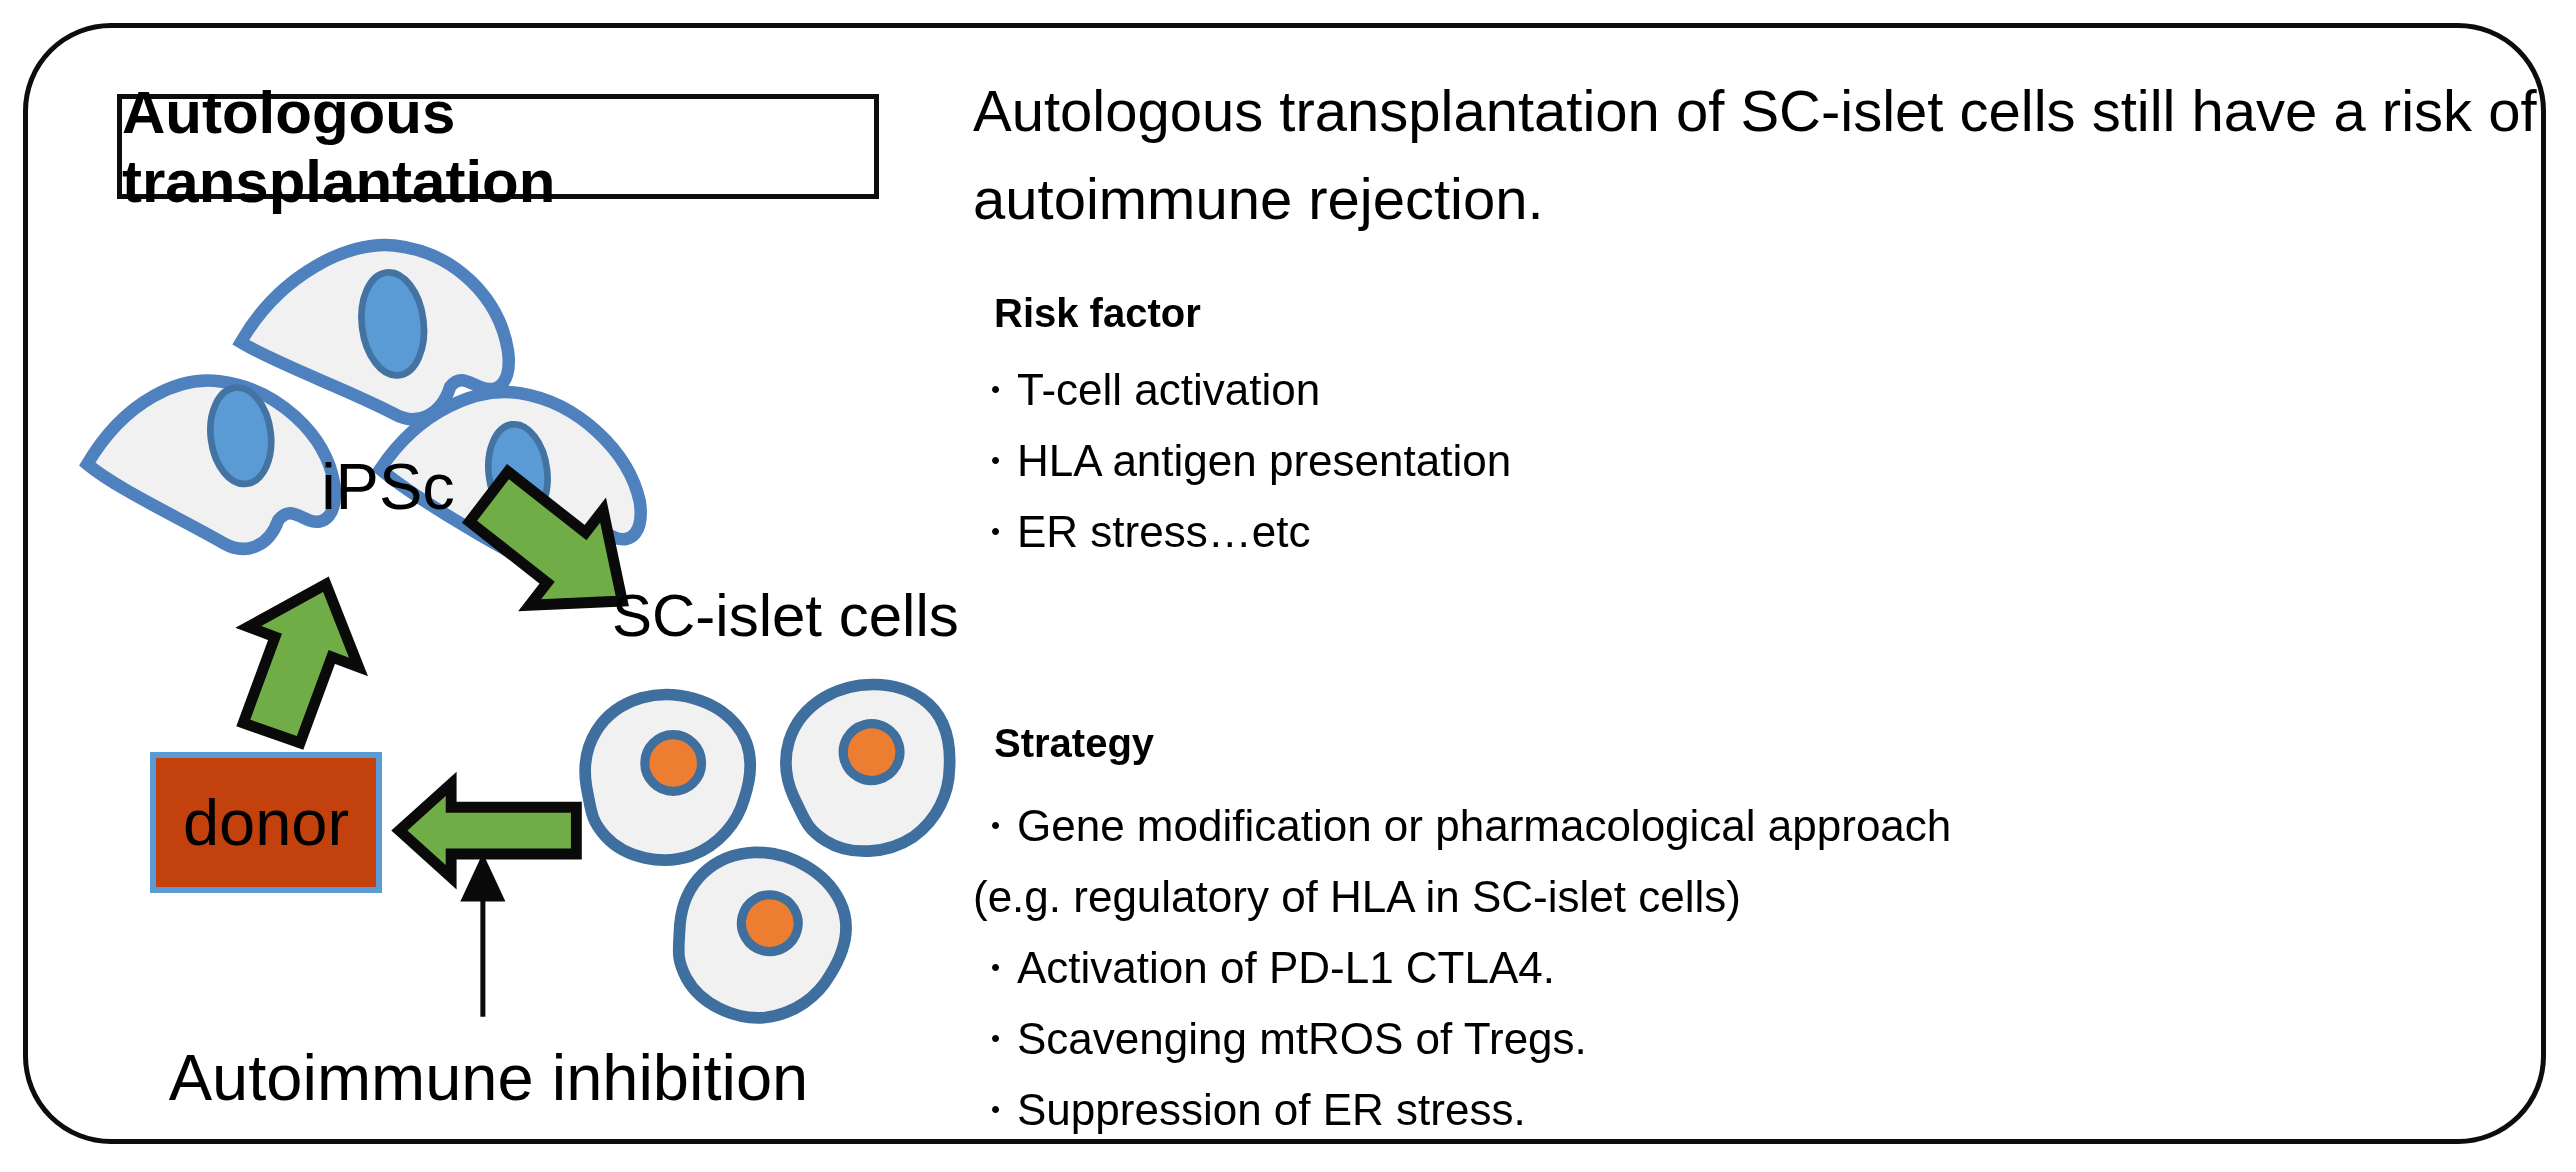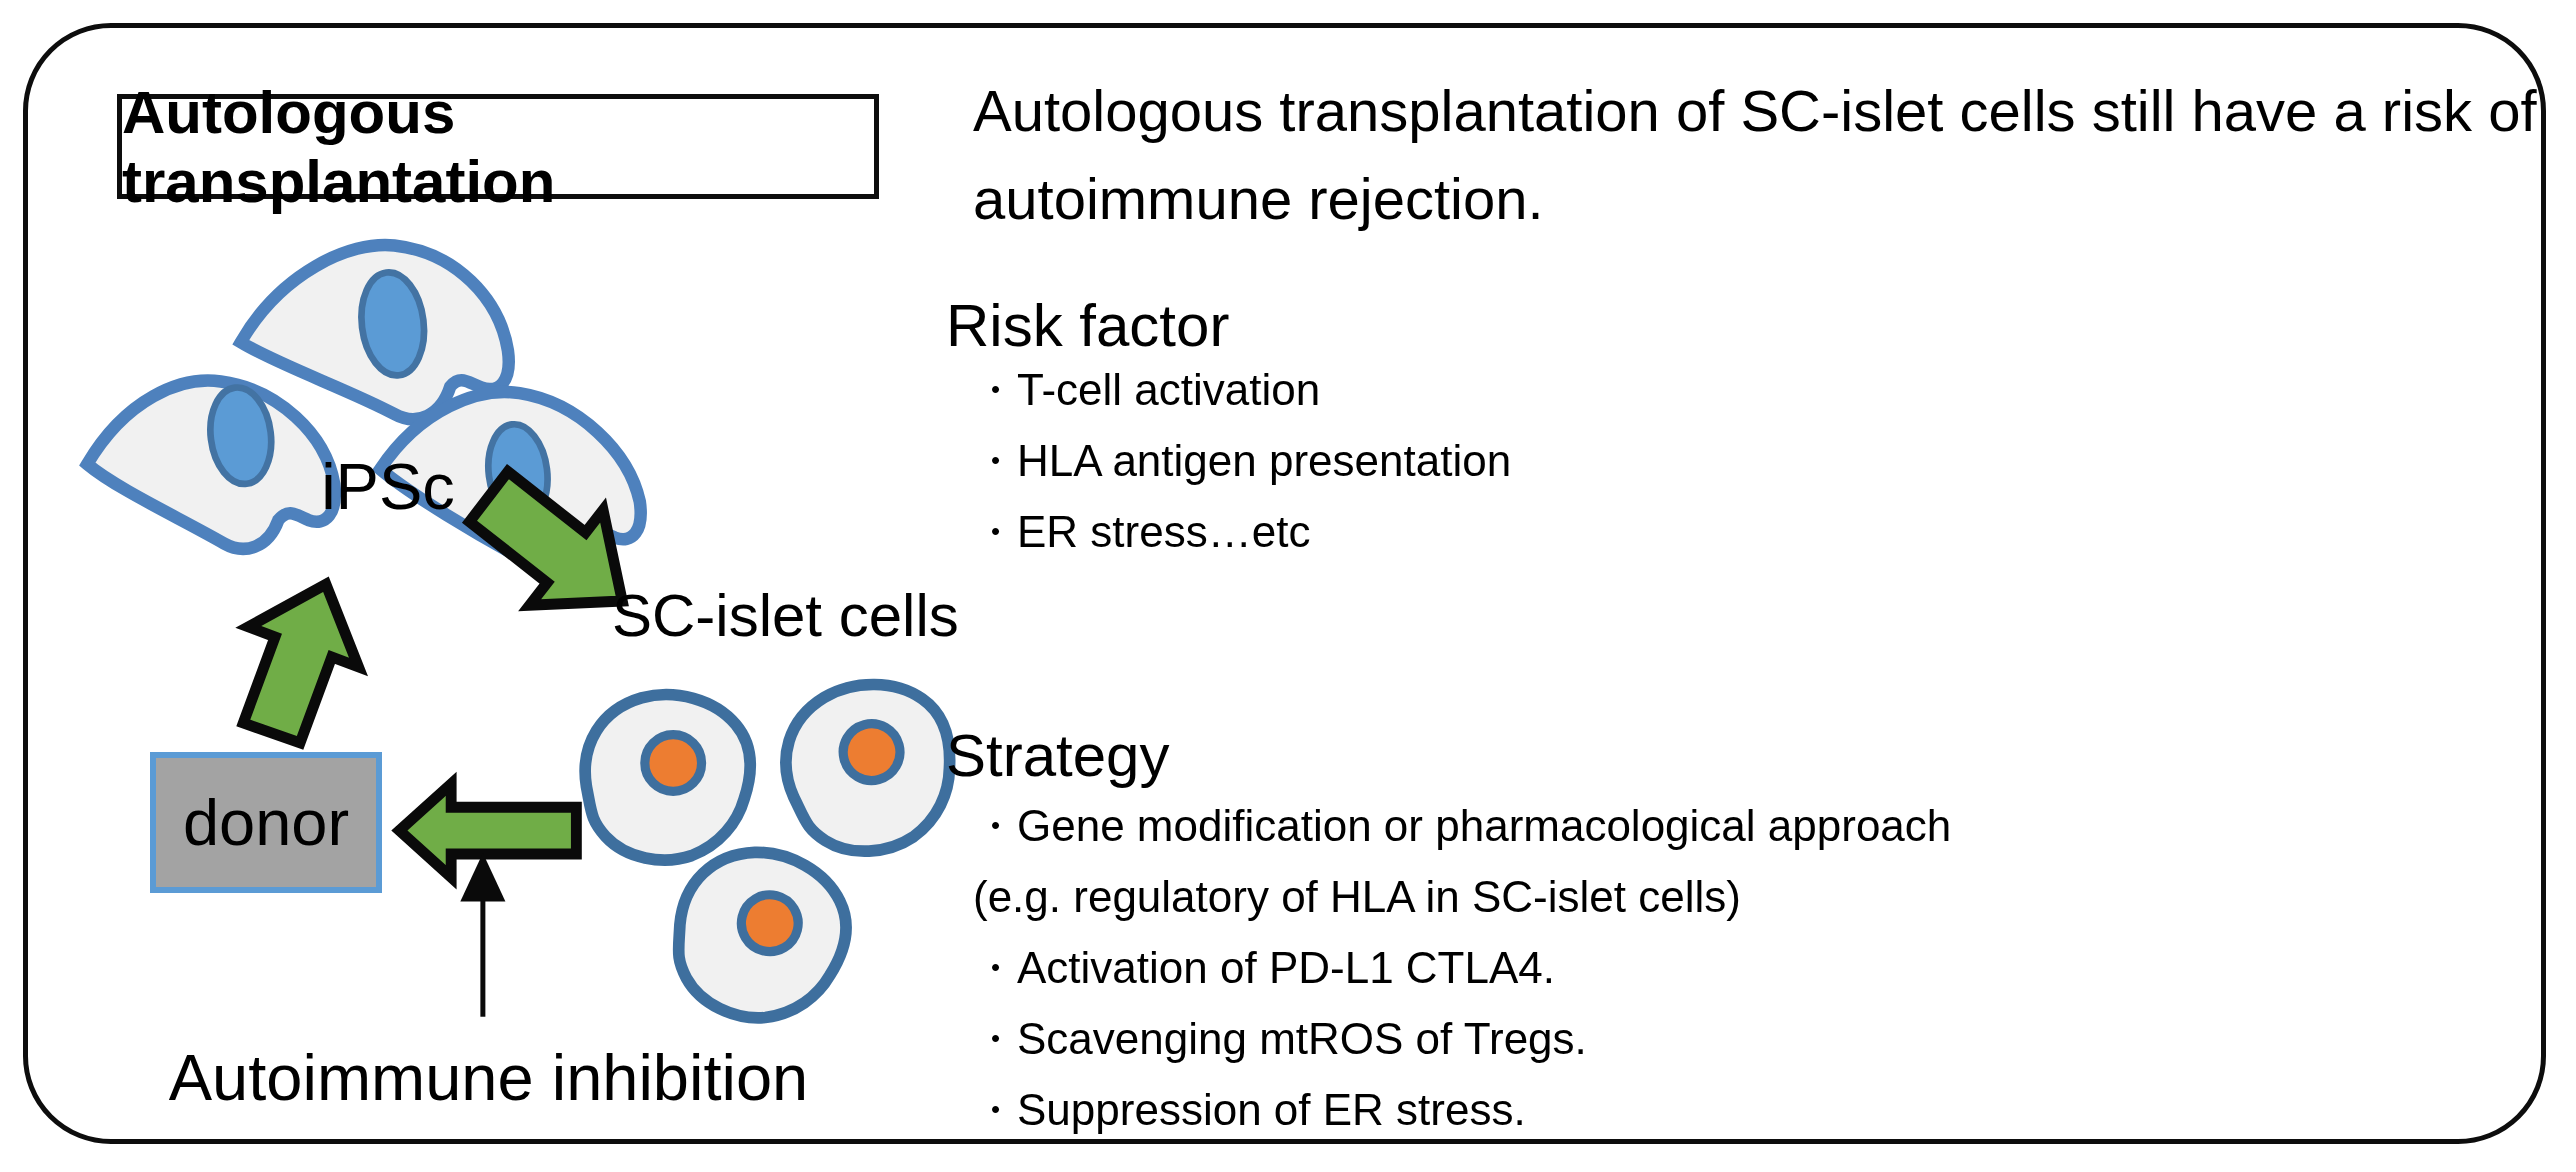--- a/index.html
+++ b/index.html
@@ -16,27 +16,27 @@
   .islet-nucleus{stroke:#3E6F9E;stroke-width:11;}
   .fat-arrow{stroke:#0a0a0a;stroke-width:13;stroke-linejoin:miter;}
   .thin-arrow-line{stroke:#0a0a0a;stroke-width:6;}
   .thin-arrow-head{fill:#0a0a0a;}
   
   .lbl{position:absolute;white-space:nowrap;}
   .title-box{position:absolute;left:117px;top:94px;width:752px;height:95px;
              border:5px solid #0d0d0d;display:flex;align-items:center;justify-content:center;
              font-size:60px;font-weight:bold;}
   .donor-box{position:absolute;left:150px;top:752px;width:220px;height:129px;
-             border:6.7px solid #5B9BD5;background:#a3a3a3;display:flex;align-items:center;justify-content:center;
+             border:6.7px solid #5B9BD5;background:#c2410c;display:flex;align-items:center;justify-content:center;
              font-size:65px;}
   .ipsc-label{left:292px;top:449px;width:192px;text-align:center;font-size:65px;}
   .sc-label{left:612px;top:581px;font-size:60px;}
   .autoimmune-label{left:142px;top:1040px;width:693px;text-align:center;font-size:65px;}
   .intro{position:absolute;left:973px;top:67px;width:1570px;font-size:58px;line-height:88px;}
-  .section-heading{position:absolute;left:946px;font-weight:normal;font-size:60px;white-space:nowrap;}
+  .section-heading{position:absolute;left:994px;font-weight:bold;font-size:40px;white-space:nowrap;}
   .risk-heading{top:291px;}
   .strategy-heading{top:721px;}
   .bullet-list{position:absolute;left:973px;font-size:44px;line-height:71px;}
   .risk-list{top:354px;}
   .strategy-list{top:790px;}
   .bullet-line{white-space:nowrap;}
 </style>
 </head>
 <body>
 

